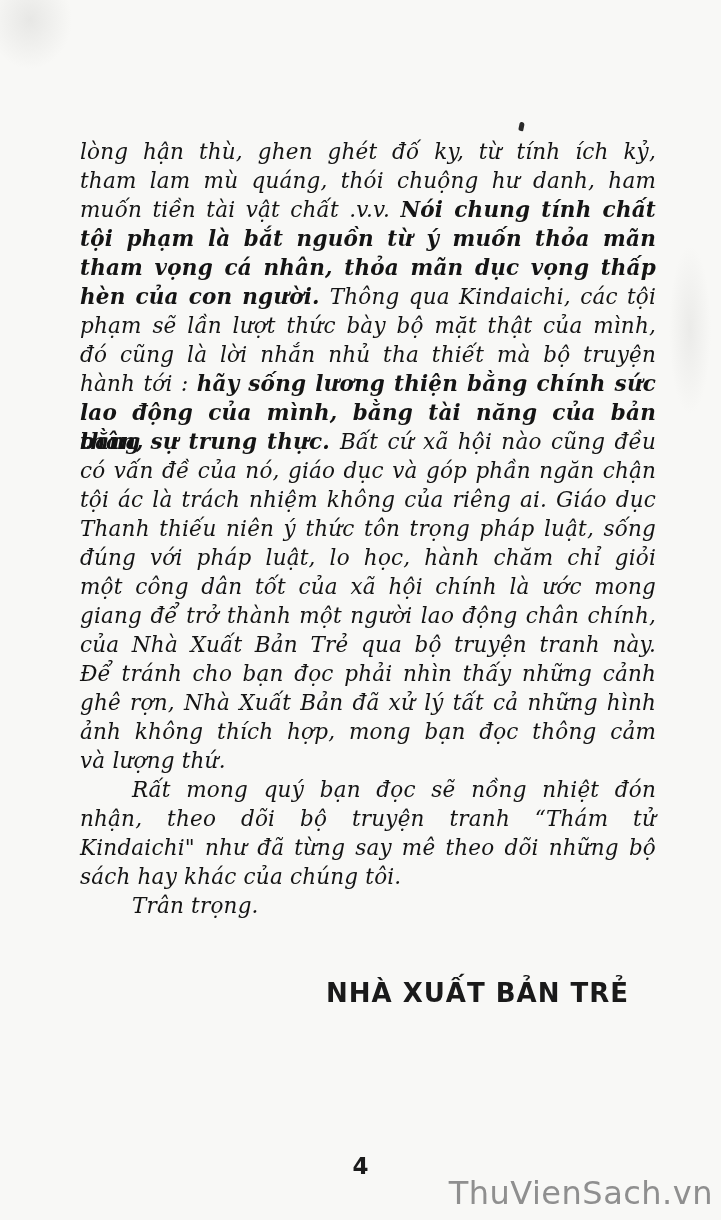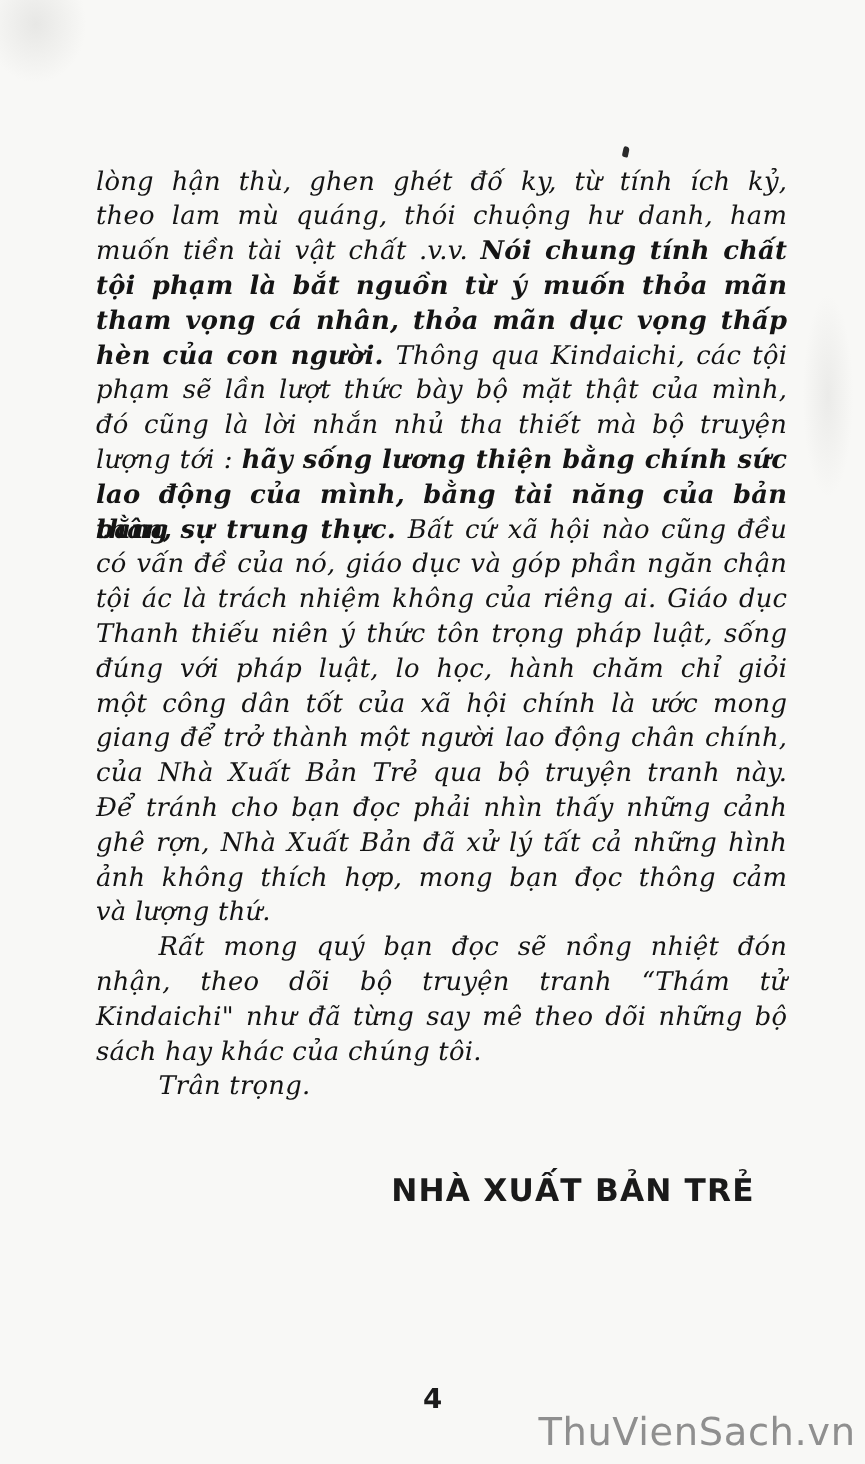--- a/index.html
+++ b/index.html
@@ -98,28 +98,28 @@
 </style>
 </head>
 <body>
 
 <div class="page">
 
   <span class="ink-speck"></span>
 
   <div class="body-text" id="body-text">
       <div class="line j"><span>lòng hận thù, ghen ghét đố ky, từ tính ích kỷ,</span></div>
-      <div class="line j"><span>theo lam mù quáng, thói chuộng hư danh, ham</span></div>
+      <div class="line j"><span>tham lam mù quáng, thói chuộng hư danh, ham</span></div>
       <div class="line j"><span>muốn tiền tài vật chất .v.v. </span><span class="b">Nói chung tính chất</span></div>
       <div class="line j"><span class="b">tội phạm là bắt nguồn từ ý muốn thỏa mãn</span></div>
       <div class="line j"><span class="b">tham vọng cá nhân, thỏa mãn dục vọng thấp</span></div>
       <div class="line j"><span class="b">hèn của con người. </span><span>Thông qua Kindaichi, các tội</span></div>
       <div class="line j"><span>phạm sẽ lần lượt thức bày bộ mặt thật của mình,</span></div>
       <div class="line j"><span>đó cũng là lời nhắn nhủ tha thiết mà bộ truyện</span></div>
-      <div class="line j"><span>lượng tới : </span><span class="b">hãy sống lương thiện bằng chính sức</span></div>
+      <div class="line j"><span>hành tới : </span><span class="b">hãy sống lương thiện bằng chính sức</span></div>
       <div class="line j"><span class="b">lao động của mình, bằng tài năng của bản thân,</span></div>
       <div class="line j"><span class="b">bằng sự trung thực. </span><span>Bất cứ xã hội nào cũng đều</span></div>
       <div class="line j"><span>có vấn đề của nó, giáo dục và góp phần ngăn chận</span></div>
       <div class="line j"><span>tội ác là trách nhiệm không của riêng ai. Giáo dục</span></div>
       <div class="line j"><span>Thanh thiếu niên ý thức tôn trọng pháp luật, sống</span></div>
       <div class="line j"><span>đúng với pháp luật, lo học, hành chăm chỉ giỏi</span></div>
       <div class="line j"><span>một công dân tốt của xã hội chính là ước mong</span></div>
       <div class="line j"><span>giang để trở thành một người lao động chân chính,</span></div>
       <div class="line j"><span>của Nhà Xuất Bản Trẻ qua bộ truyện tranh này.</span></div>
       <div class="line j"><span>Để tránh cho bạn đọc phải nhìn thấy những cảnh</span></div>

